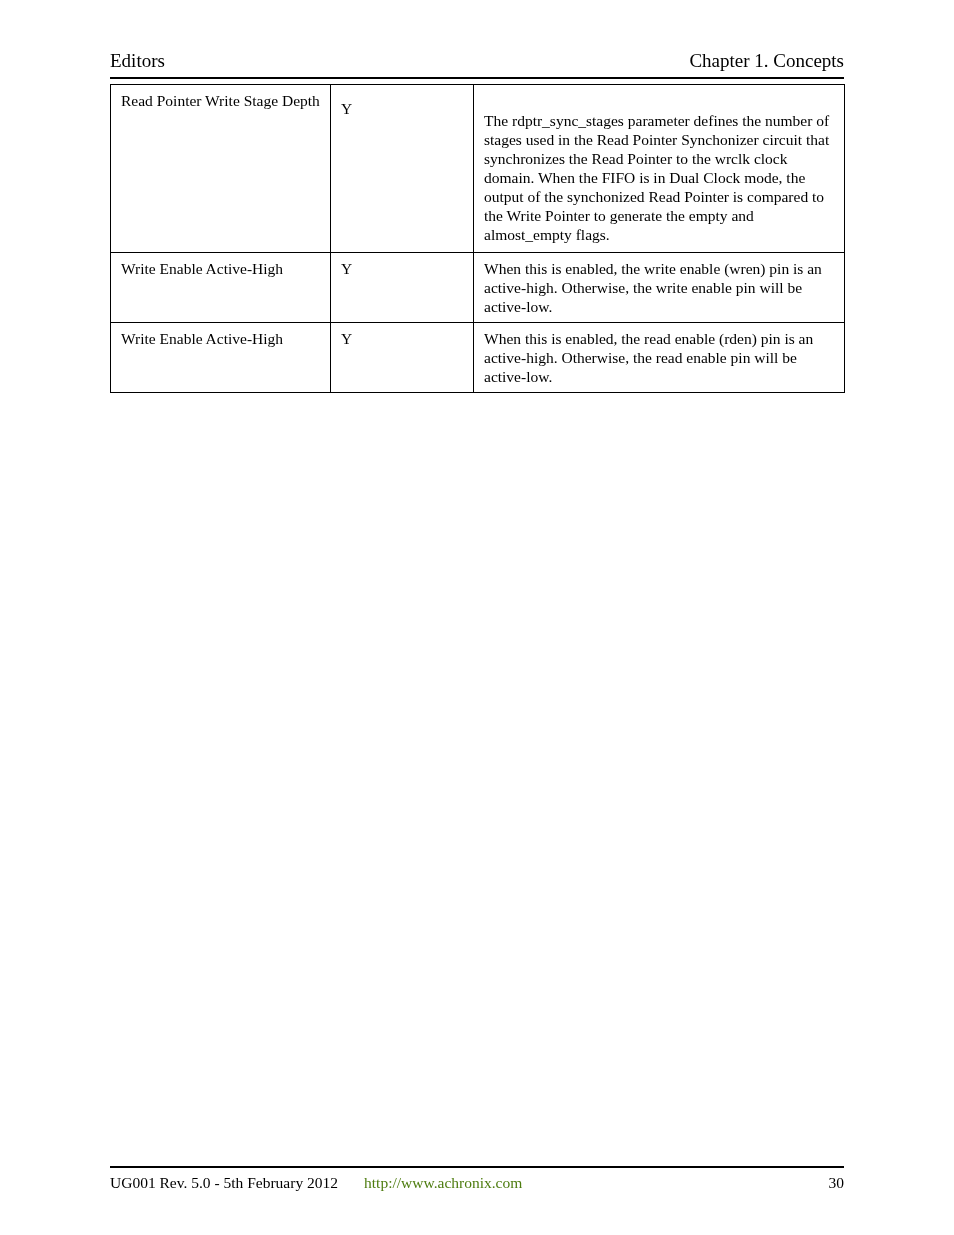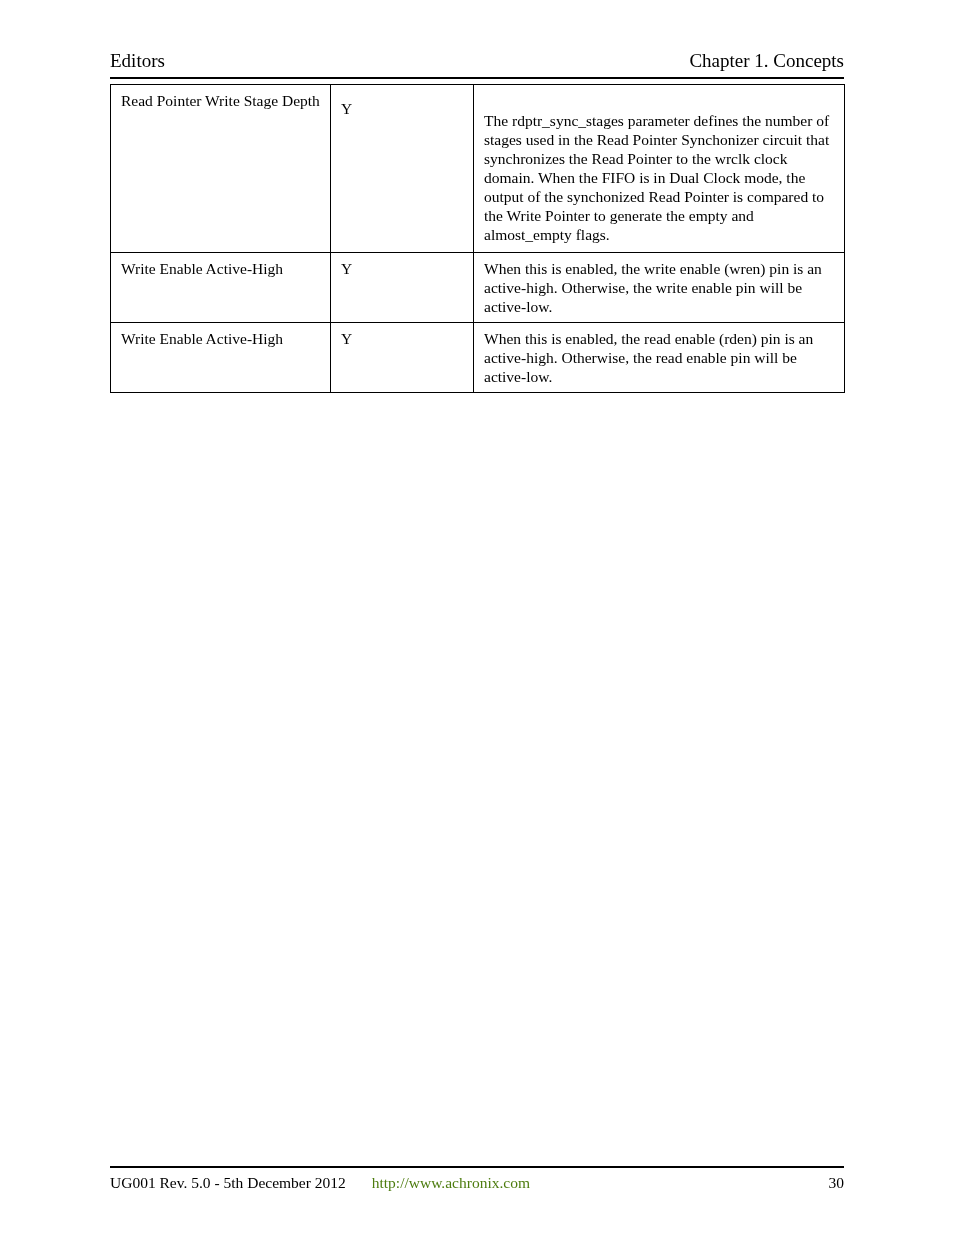--- a/index.html
+++ b/index.html
@@ -94,16 +94,16 @@
     </tr>
     <tr class="row-3">
       <td class="cell-param">Write Enable Active-High</td>
       <td class="cell-flag">Y</td>
       <td class="cell-desc">When this is enabled, the read enable (rden) pin is an active-high. Otherwise, the read enable pin will be active-low.</td>
     </tr>
   </tbody>
 </table>
 
 <div class="page-footer">
-  <span>UG001 Rev. 5.0 - 5th December 2012</span>
+  <span>UG001 Rev. 5.0 - 5th February 2012</span>
   <a class="footer-link">http://www.achronix.com</a>
   <span class="footer-page">30</span>
 </div>
 
 </body></html>

